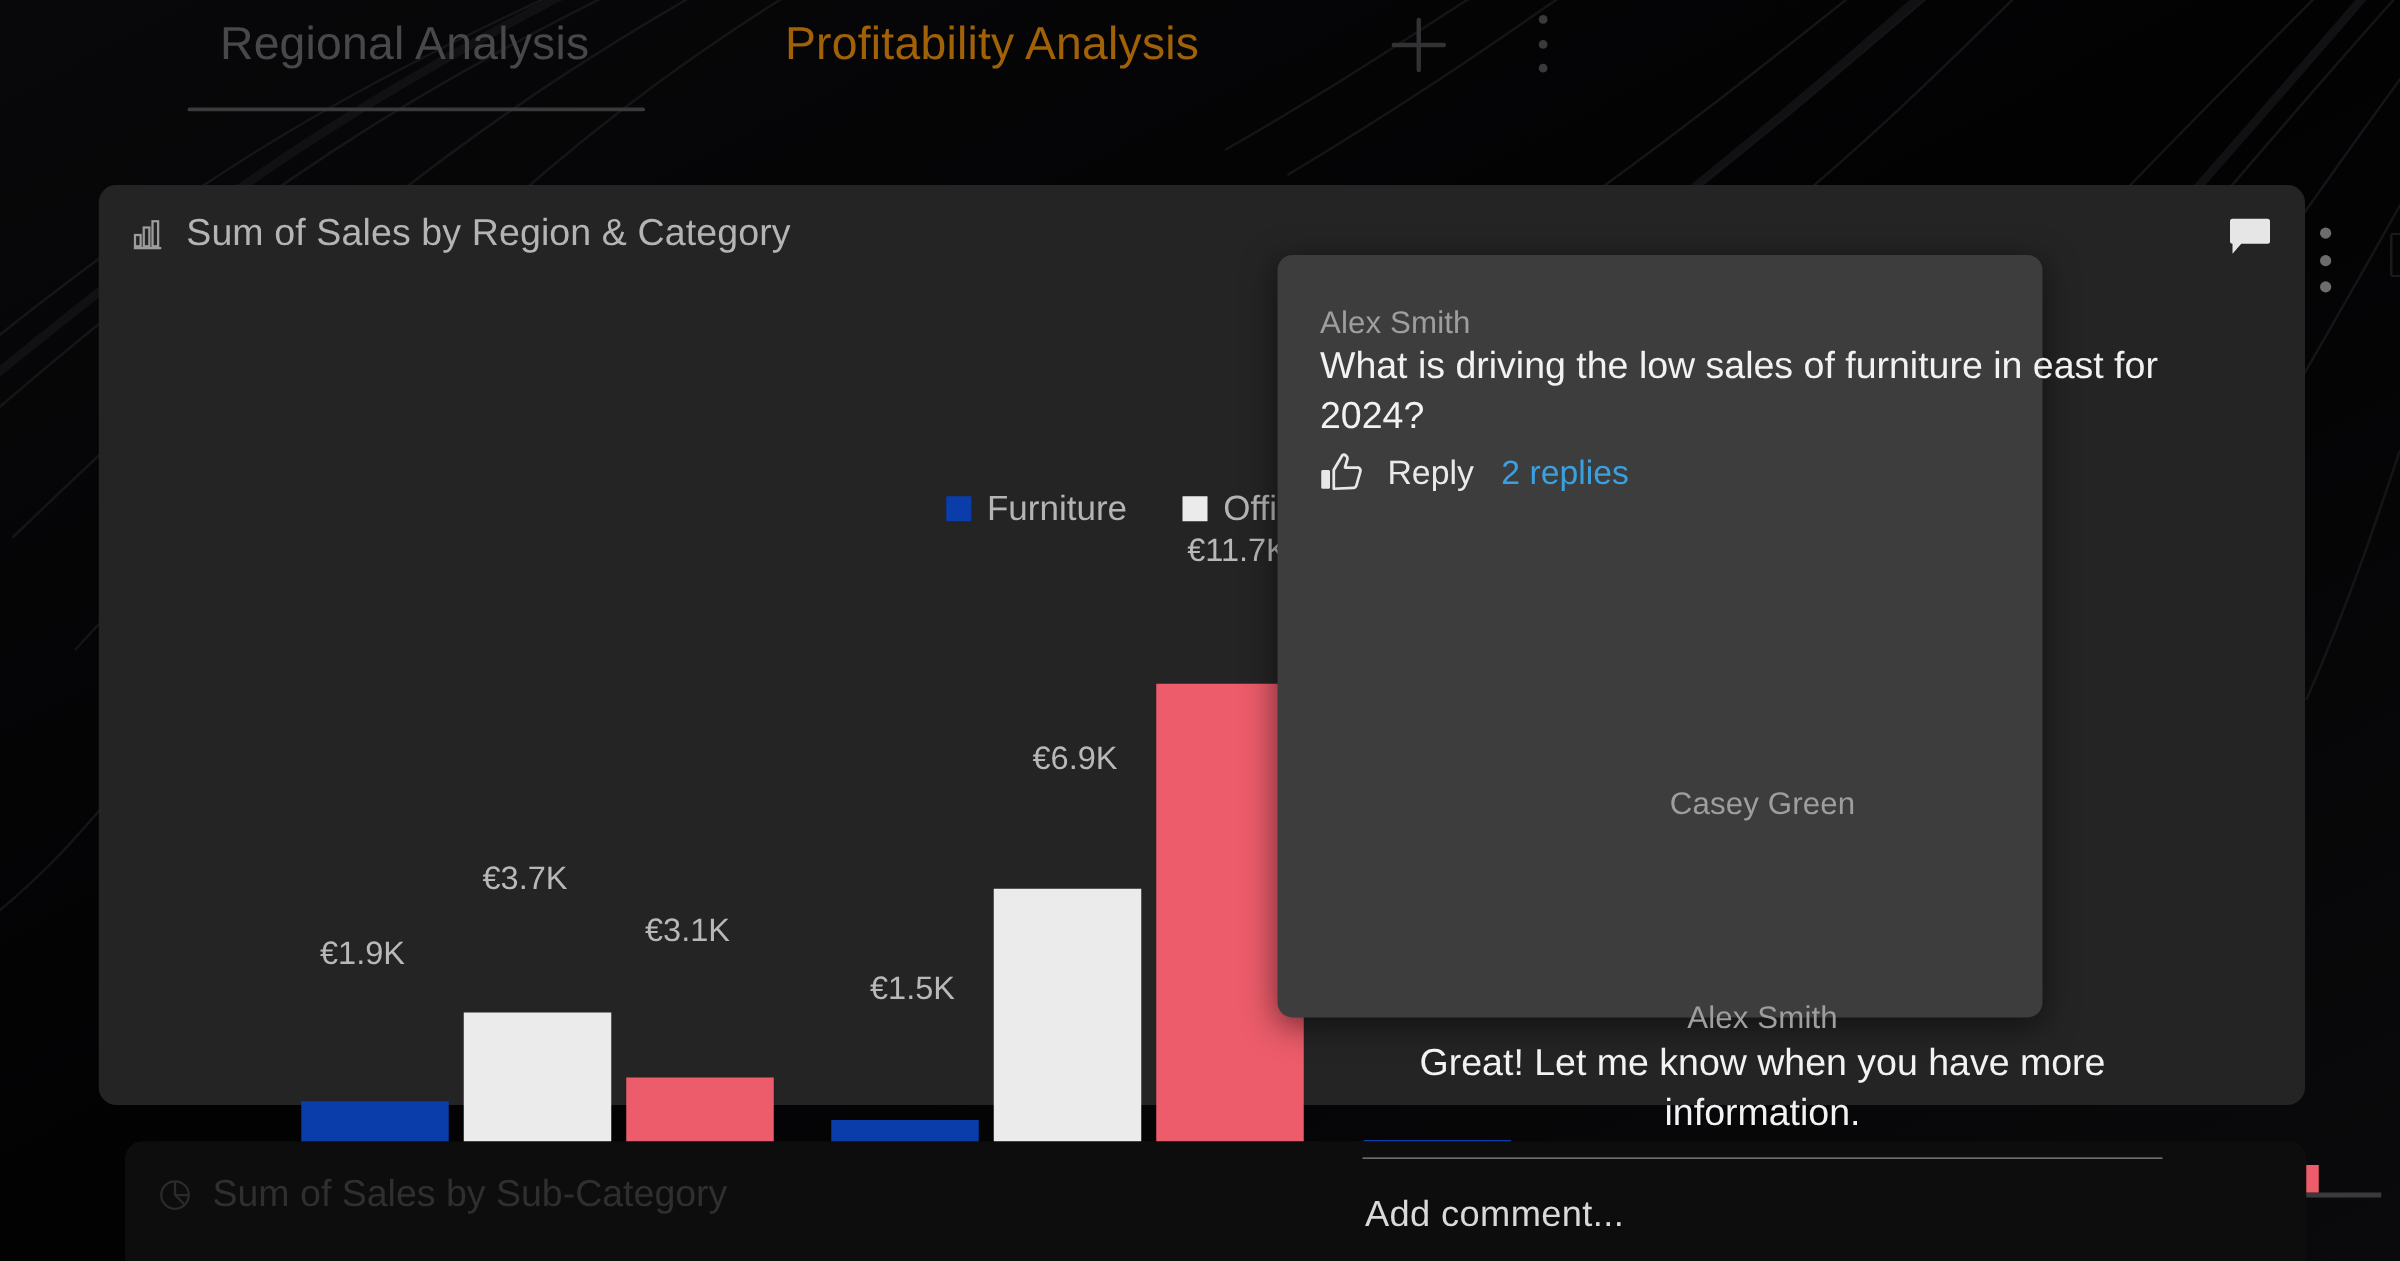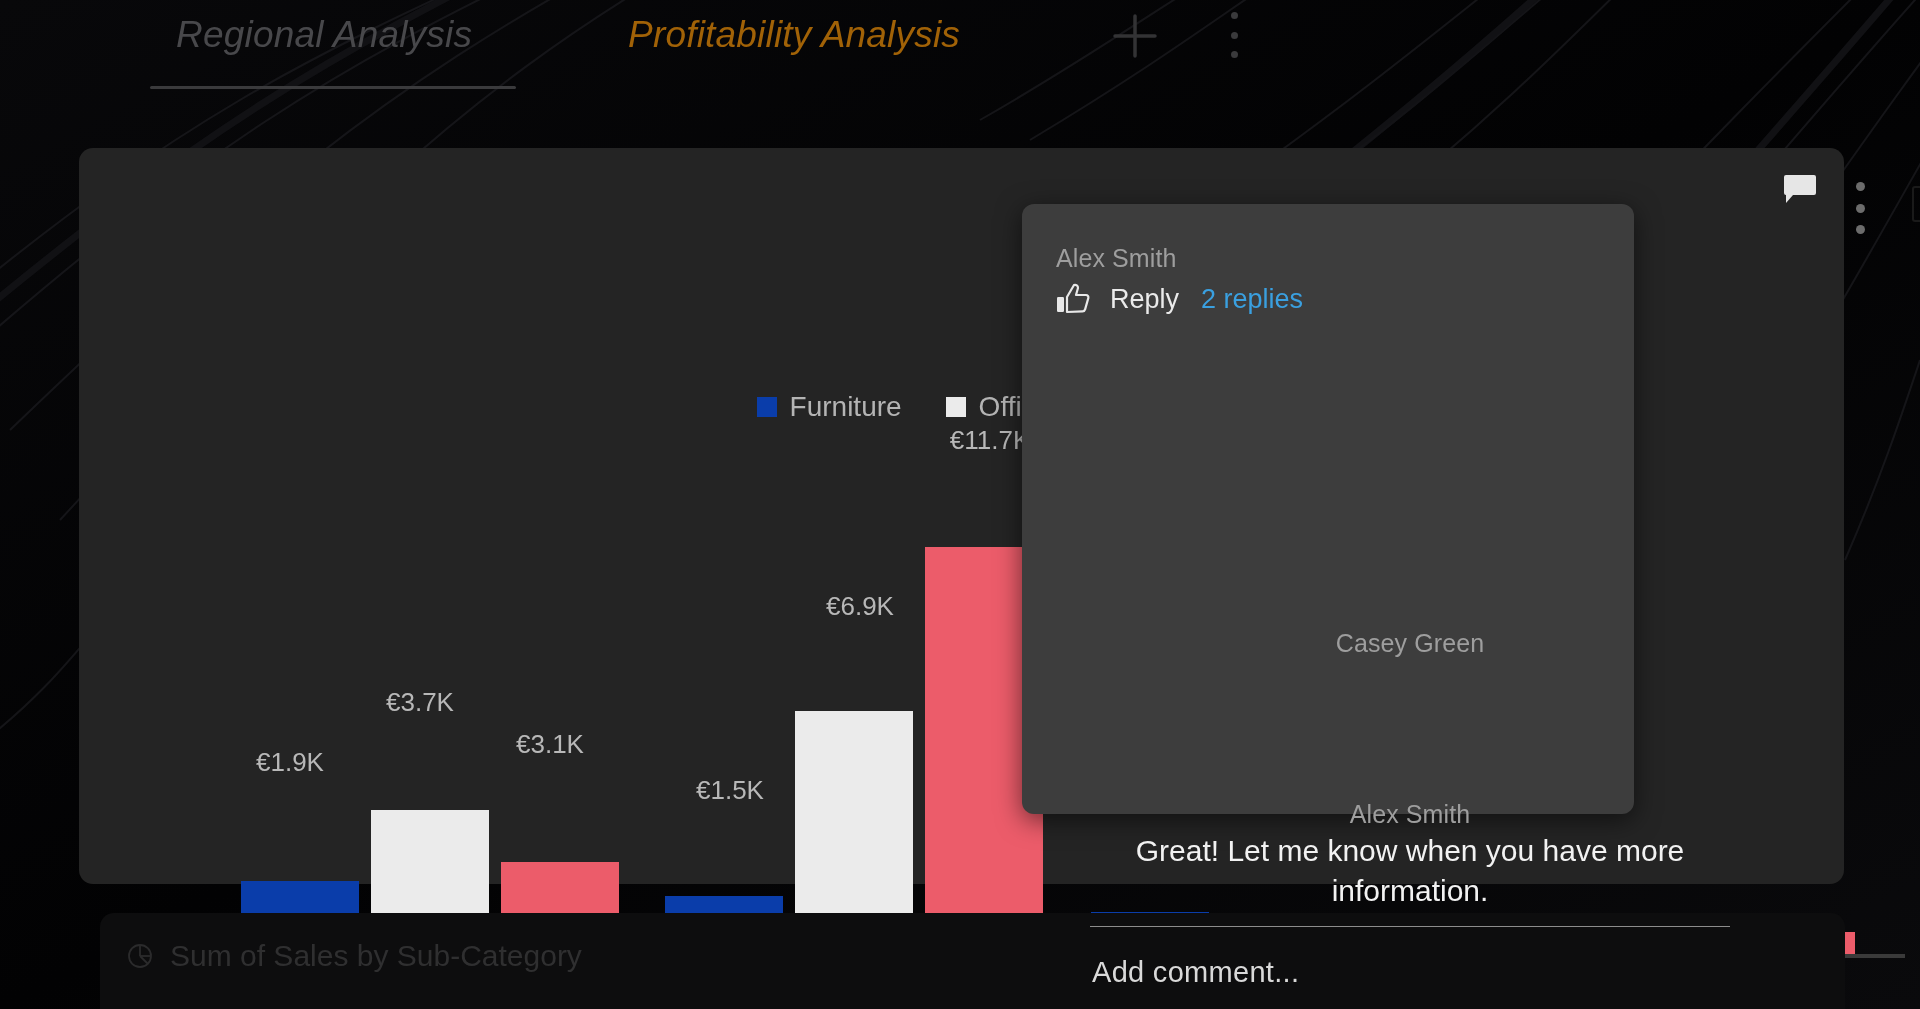--- a/index.html
+++ b/index.html
@@ -32,21 +32,20 @@
     align-items: flex-start;
   }
   .tab {
     position: absolute;
     top: 14px;
     font-size: 37px;
     letter-spacing: 0.2px;
     color: #3d3d3f;
     white-space: nowrap;
     padding-bottom: 14px;
-    font-style: italic;
   }
   .tab-regional { left: 176px; color: #48484b; }
   .tab-profit   { left: 628px; color: #a16207; }
   .tab-underline {
     position: absolute;
     left: 150px;
     top: 86px;
     width: 366px;
     height: 3px;
     background: #3a3a3c;
@@ -294,20 +293,33 @@
 
     <div class="tab-kebab">
       <i></i>
       <i></i>
       <i></i>
     </div>
   </div>
 
   <div class="card">
 
+    <div class="card-title-row">
+      <span>
+        <svg class="card-icon" viewBox="0 0 30 30" aria-hidden="true">
+          <g fill="none" stroke="currentColor" stroke-width="1.8">
+            <rect x="3" y="16" width="4.5" height="9"></rect>
+            <rect x="10" y="10" width="4.5" height="15"></rect>
+            <rect x="17" y="5" width="4.5" height="20"></rect>
+            <line x1="2" y1="26.5" x2="24" y2="26.5"></line>
+          </g>
+        </svg>
+      </span>
+      <div class="card-title">Sum of Sales by Region &amp; Category</div>
+    </div>
 
     <span class="card-comment-icon">
       <svg width="36" height="32" viewBox="0 0 36 32" aria-hidden="true">
         <path d="M2 3 a2 2 0 0 1 2-2 h28 a2 2 0 0 1 2 2 v16 a2 2 0 0 1 -2 2 h-21 l-7 8 v-8 h-0 a2 2 0 0 1 -2 -2 z" fill="currentColor"></path>
       </svg>
     </span>
 
     <div class="legend">
       <div class="legend-item">
         <span class="legend-swatch" style="background:#0a3daa"></span>
@@ -373,20 +385,21 @@
         </svg>
       </span>
       <div class="card2-title">Sum of Sales by Sub-Category</div>
     </div>
   </div>
 
   <div class="comments">
 
     <div class="root-comment">
       <div class="c-author">Alex Smith</div>
+      <div class="c-body">What is driving the low sales of furniture in east for 2024?</div>
       <div class="root-actions">
         <span>
           <svg class="thumb-icon" viewBox="0 0 34 32" aria-hidden="true">
             <rect x="1" y="14" width="7" height="15" rx="1.2" fill="currentColor"></rect>
             <path d="M11 29 V14 L18 2 a3 3 0 0 1 4 3 l-2 7 h10 a2.4 2.4 0 0 1 2.3 3.1 l-3.2 11.3 a2.6 2.6 0 0 1 -2.5 1.9 z" fill="none" stroke="currentColor" stroke-width="2.2" stroke-linejoin="round"></path>
           </svg>
         </span>
         <span class="reply-btn">Reply</span>
         <span class="replies-link">2 replies</span>
       </div>

